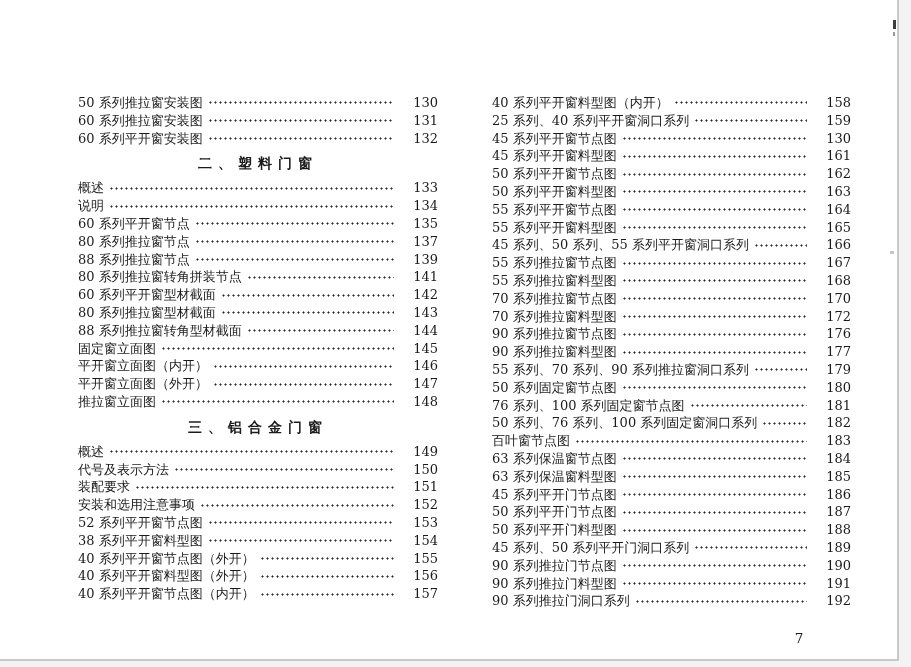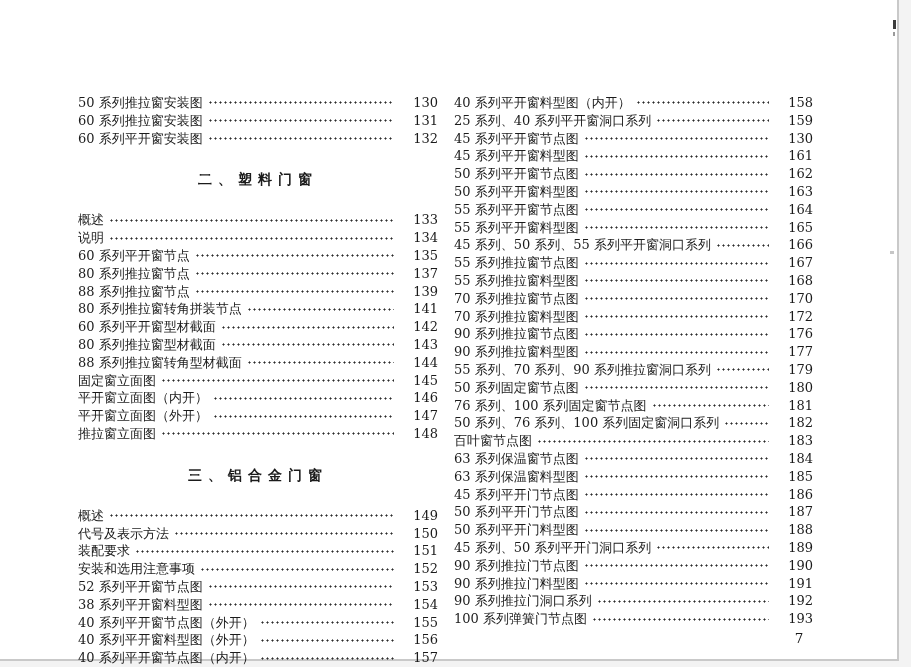--- a/index.html
+++ b/index.html
@@ -13,33 +13,33 @@
   .edge-bottom{position:absolute;left:0;top:661px;width:911px;height:6px;background:#f3f3f3;}
   .scan-line-right{position:absolute;left:897px;top:0;width:2px;height:661px;background:#c9c9c9;}
   .scan-line-bottom{position:absolute;left:0;top:659px;width:899px;height:2px;background:#c9c9c9;}
   .artifact{position:absolute;}
   .a1{left:893px;top:20px;width:3px;height:9px;background:#3c3c3c;}
   .a2{left:893px;top:32px;width:2px;height:4px;background:#9a9a9a;}
   .a3{left:890px;top:251px;width:4px;height:3px;background:#c6c6c6;}
 
   .col{position:absolute;top:94px;font-size:13px;line-height:17.8px;}
   .col-left{left:78px;width:360px;}
-  .col-right{left:454px;width:359px;}
+  .col-right{left:492px;width:359px;}
 
   .toc-row{display:flex;align-items:flex-end;height:17.8px;}
   .title{white-space:nowrap;}
   .leader{
     flex:1;align-self:stretch;margin:0 5px;min-width:8px;
     background-image:radial-gradient(circle,#2b2b2b 0.9px,rgba(0,0,0,0) 1.15px);
     background-size:5px 5px;background-position:0 center;background-repeat:repeat-x;
   }
   .pg{width:26px;text-align:right;white-space:nowrap;margin-left:13px;}
 
   .section-heading{
-    height:18px;line-height:18px;margin:23px 0;
+    height:18px;line-height:18px;margin:7px 0;
     text-align:center;font-weight:bold;letter-spacing:6px;font-size:14px;
   }
   .folio{position:absolute;left:779px;top:630px;width:40px;text-align:center;font-size:13.5px;}
 </style>
 </head>
 <body>
 
 <div class="edge-right"></div>
 <div class="edge-bottom"></div>
 <div class="scan-line-right"></div>
@@ -383,20 +383,15 @@
       <span class="leader"></span>
       <span class="pg">191</span>
     </div>
 
     <div class="toc-row">
       <span class="title">90 系列推拉门洞口系列</span>
       <span class="leader"></span>
       <span class="pg">192</span>
     </div>
 
-    <div class="toc-row">
-      <span class="title">100 系列弹簧门节点图</span>
-      <span class="leader"></span>
-      <span class="pg">193</span>
-    </div>
   </div>
 
 <div class="folio">7</div>
 
 </body></html>

